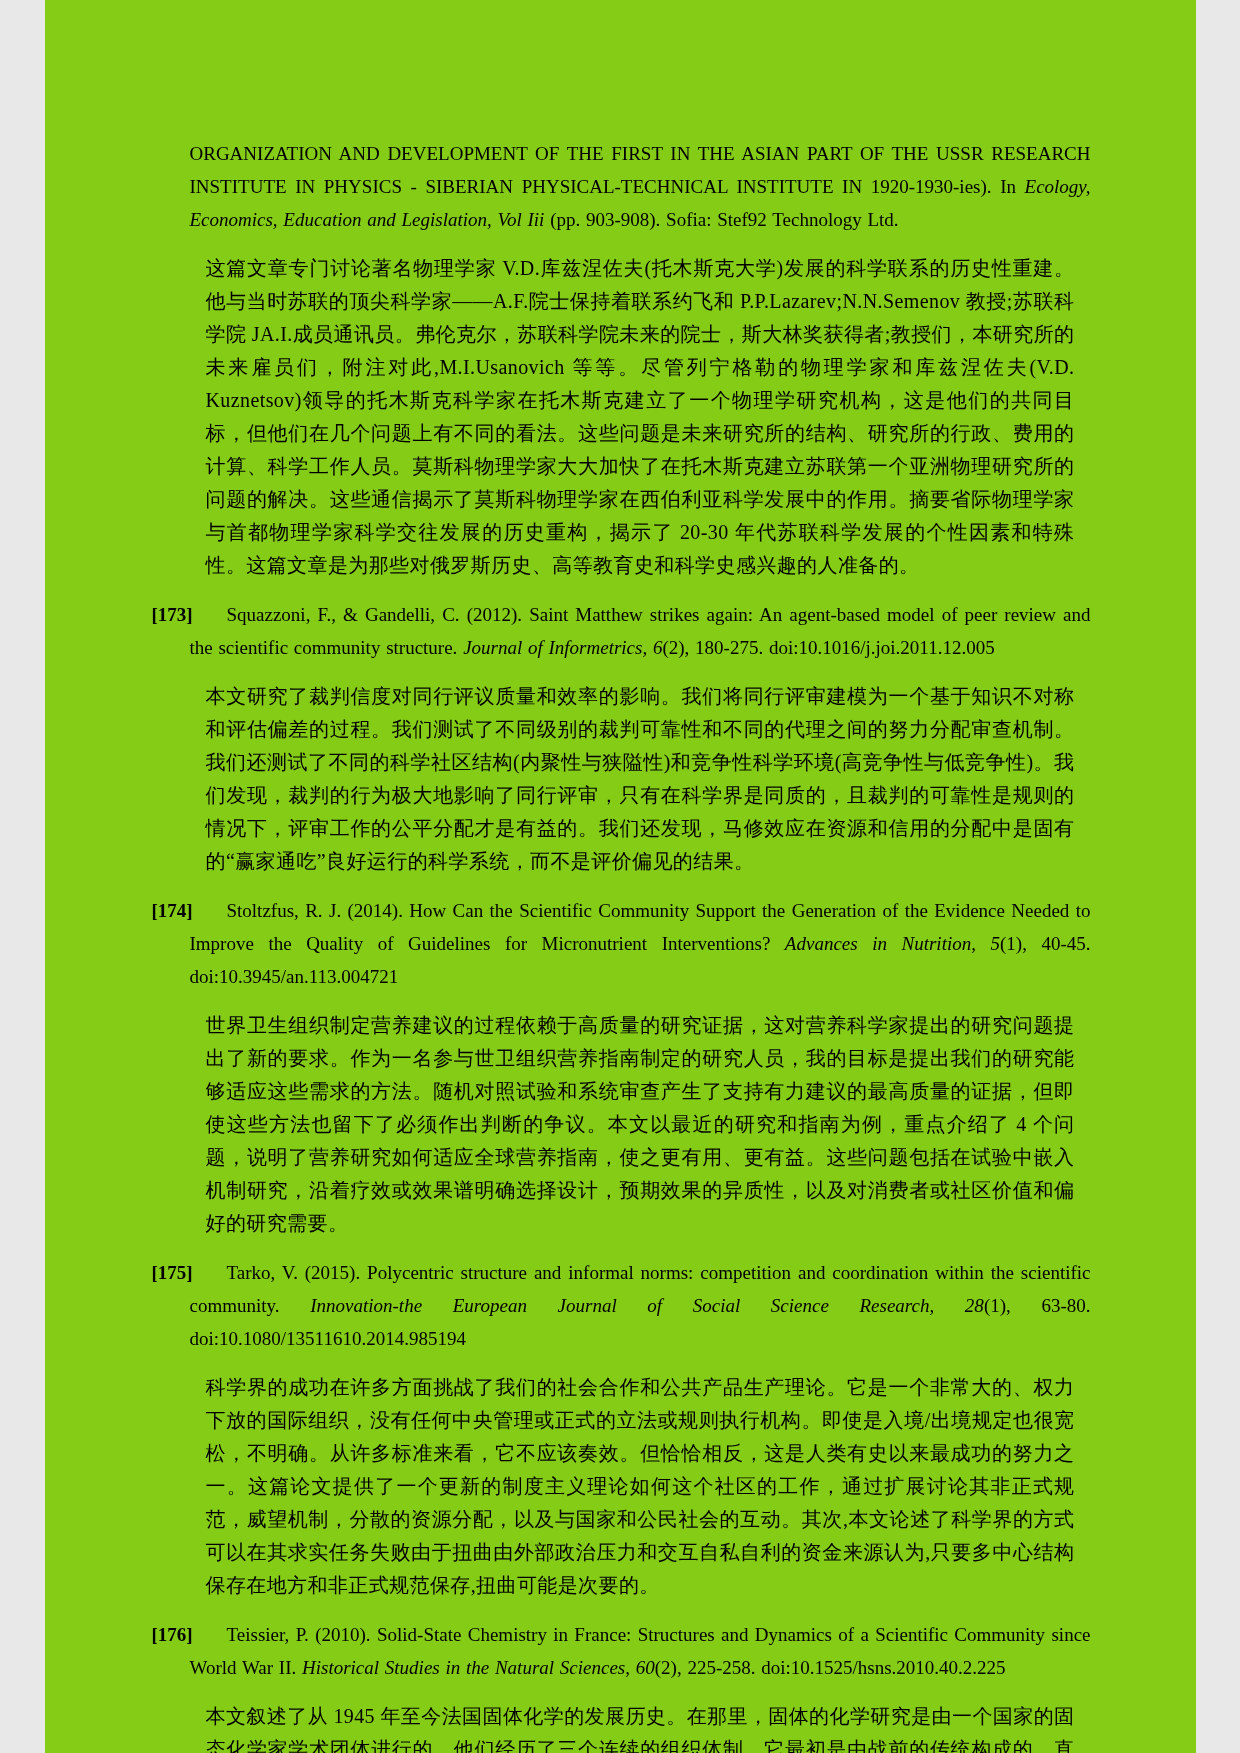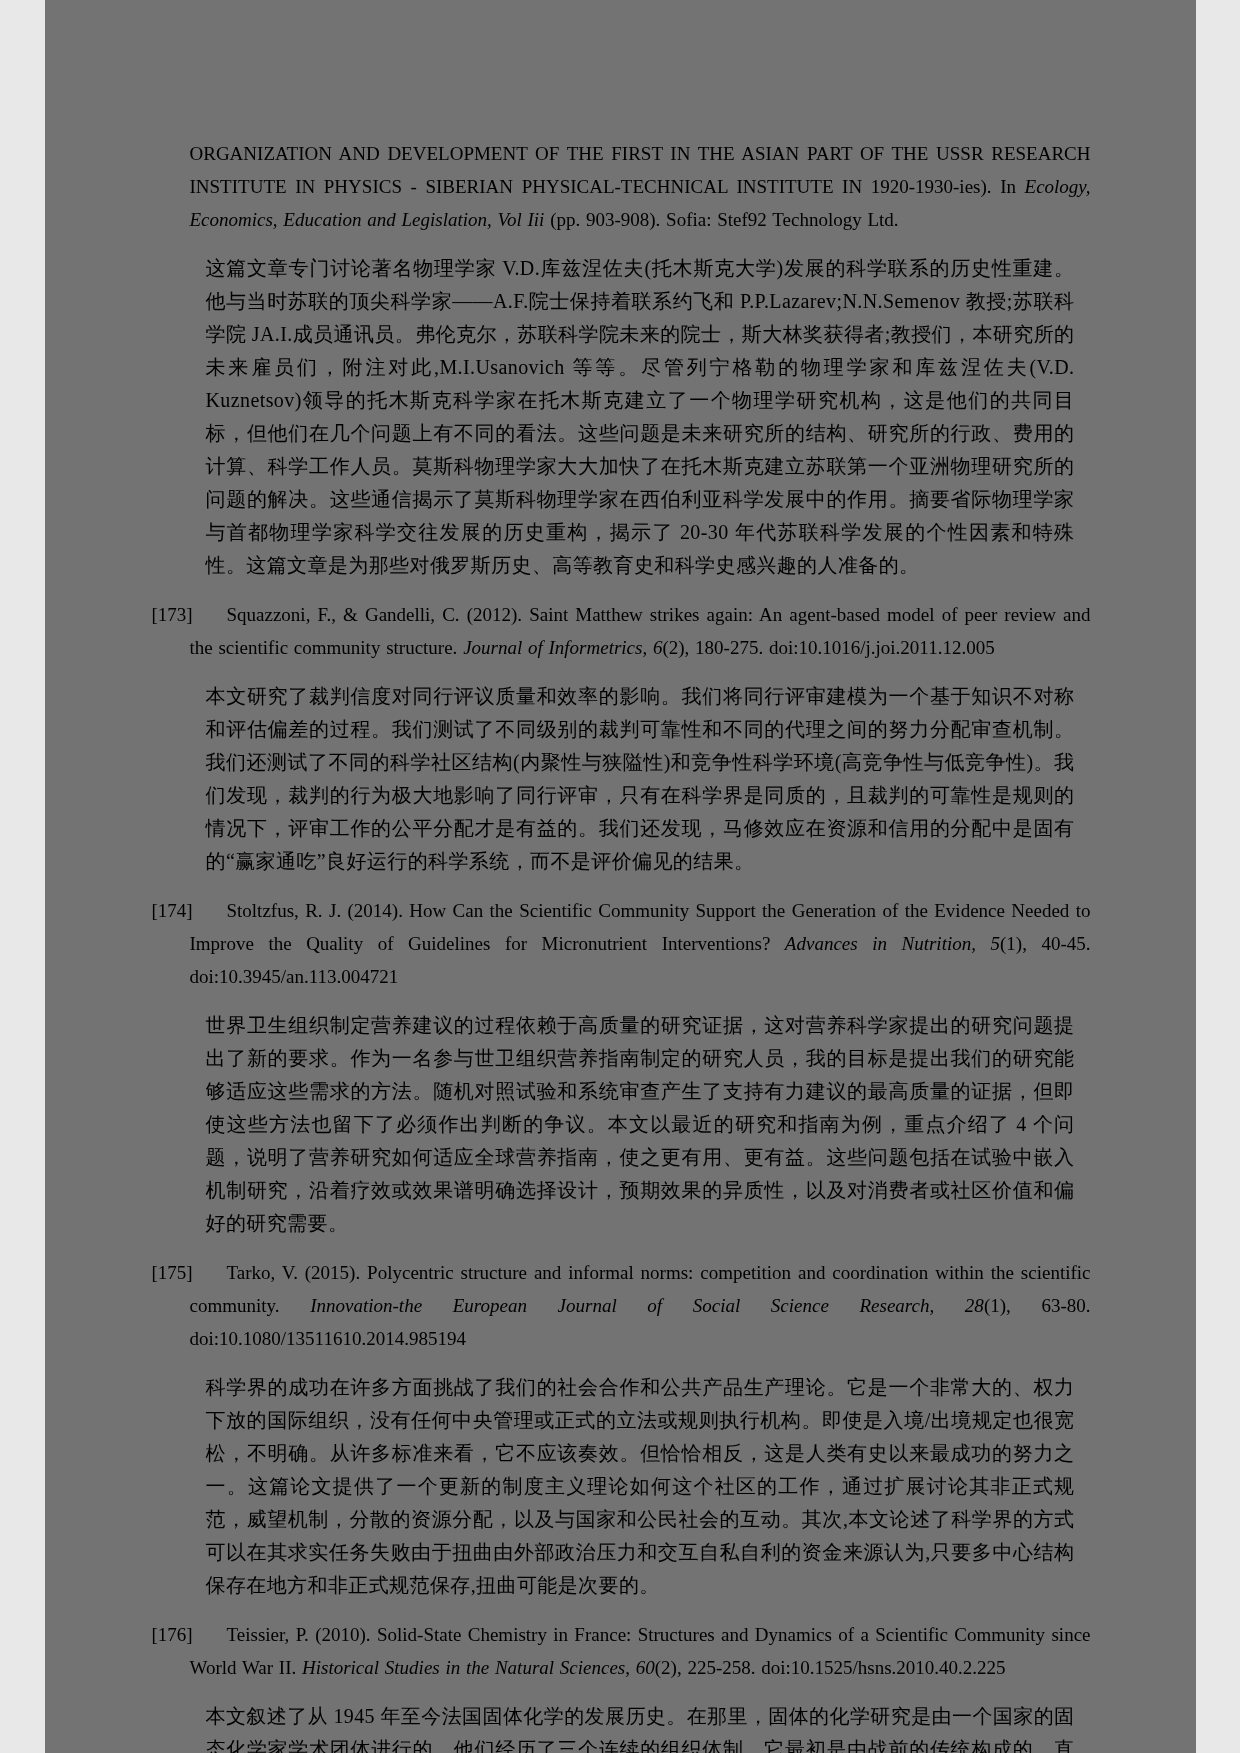--- a/index.html
+++ b/index.html
@@ -1,39 +1,40 @@
 <!DOCTYPE html>
 <html><head>
 <meta charset="utf-8">
 <style>
   html, body { margin: 0; padding: 0; background: #e8e8e8; }
   .page {
     width: 1151px;
     height: 1753px;
     margin: 0 auto;
-    background: #737373;
+    background: #84cc16;
     color: #000000;
     box-sizing: border-box;
     padding: 137px 105px 0 107px;
     font-family: "Liberation Serif", "DejaVu Serif", serif;
     overflow: hidden;
   }
   .entry { margin-left: 38px; }
   .citation {
     margin: 0;
     text-align: justify;
     font-size: 19px;
     line-height: 33px;
     word-spacing: 1px;
   }
   .citation.has-label { text-indent: -38px; }
   .ref-label {
     display: inline-block;
     width: 75px;
     text-indent: 0;
+    font-weight: bold;
   }
   .italic { font-style: italic; }
   .annotation {
     margin: 16px;
     text-align: justify;
     font-size: 20px;
     line-height: 33px;
     letter-spacing: 0.4px;
   }
   .page-number {

